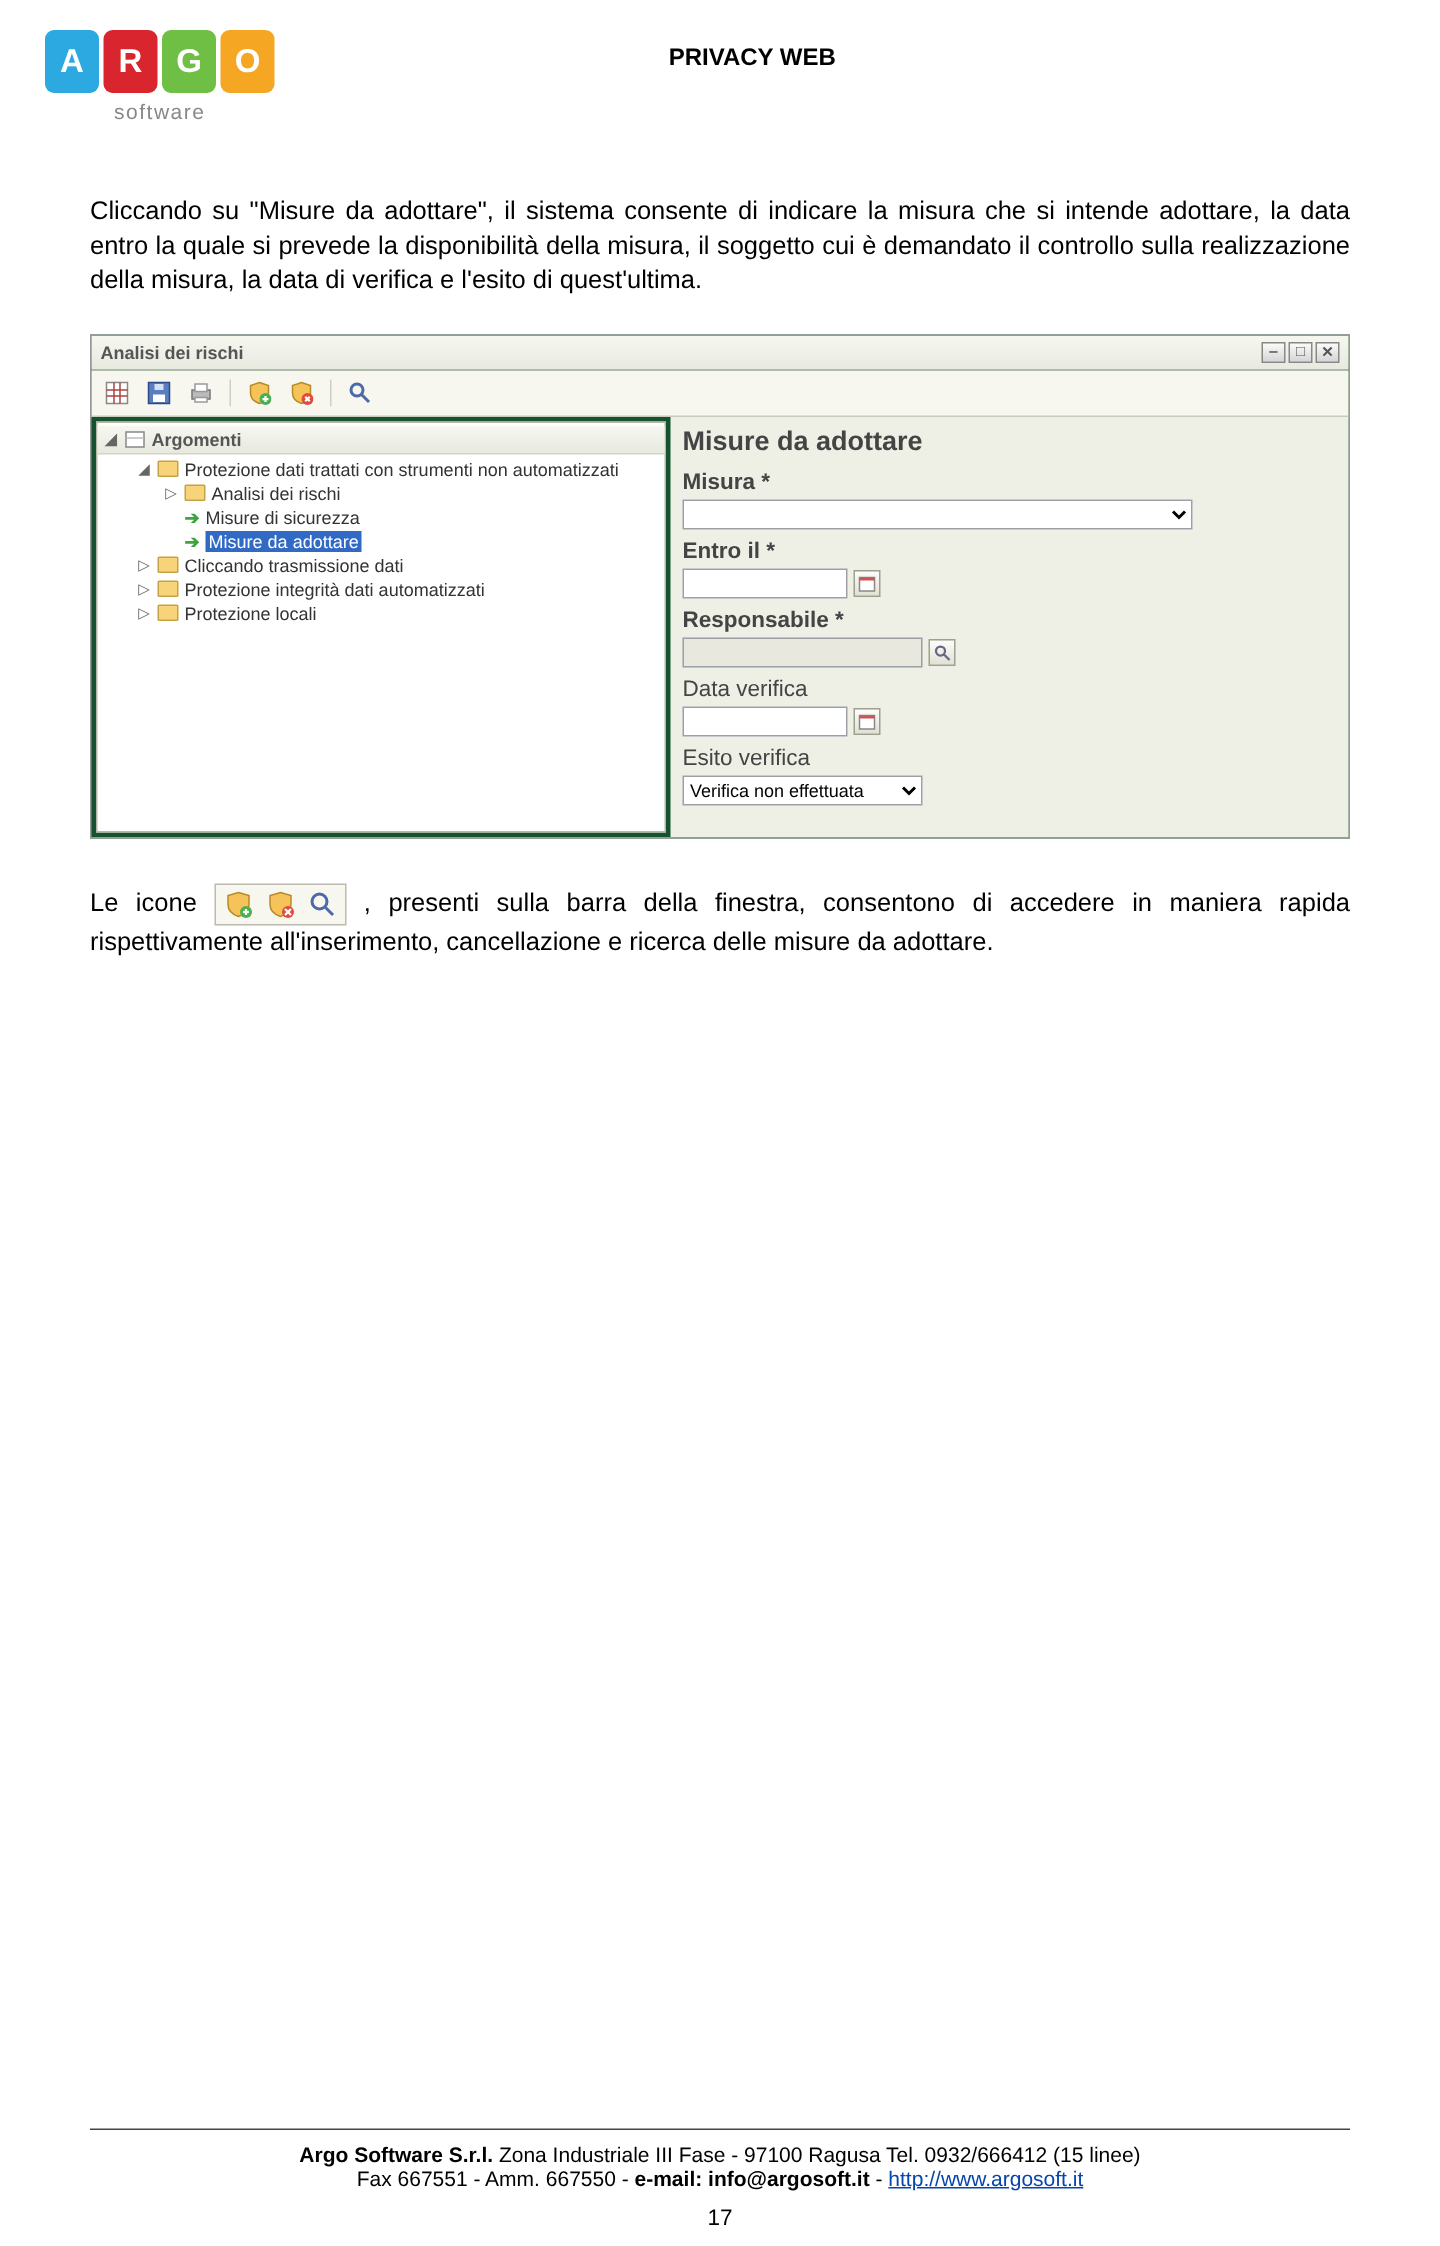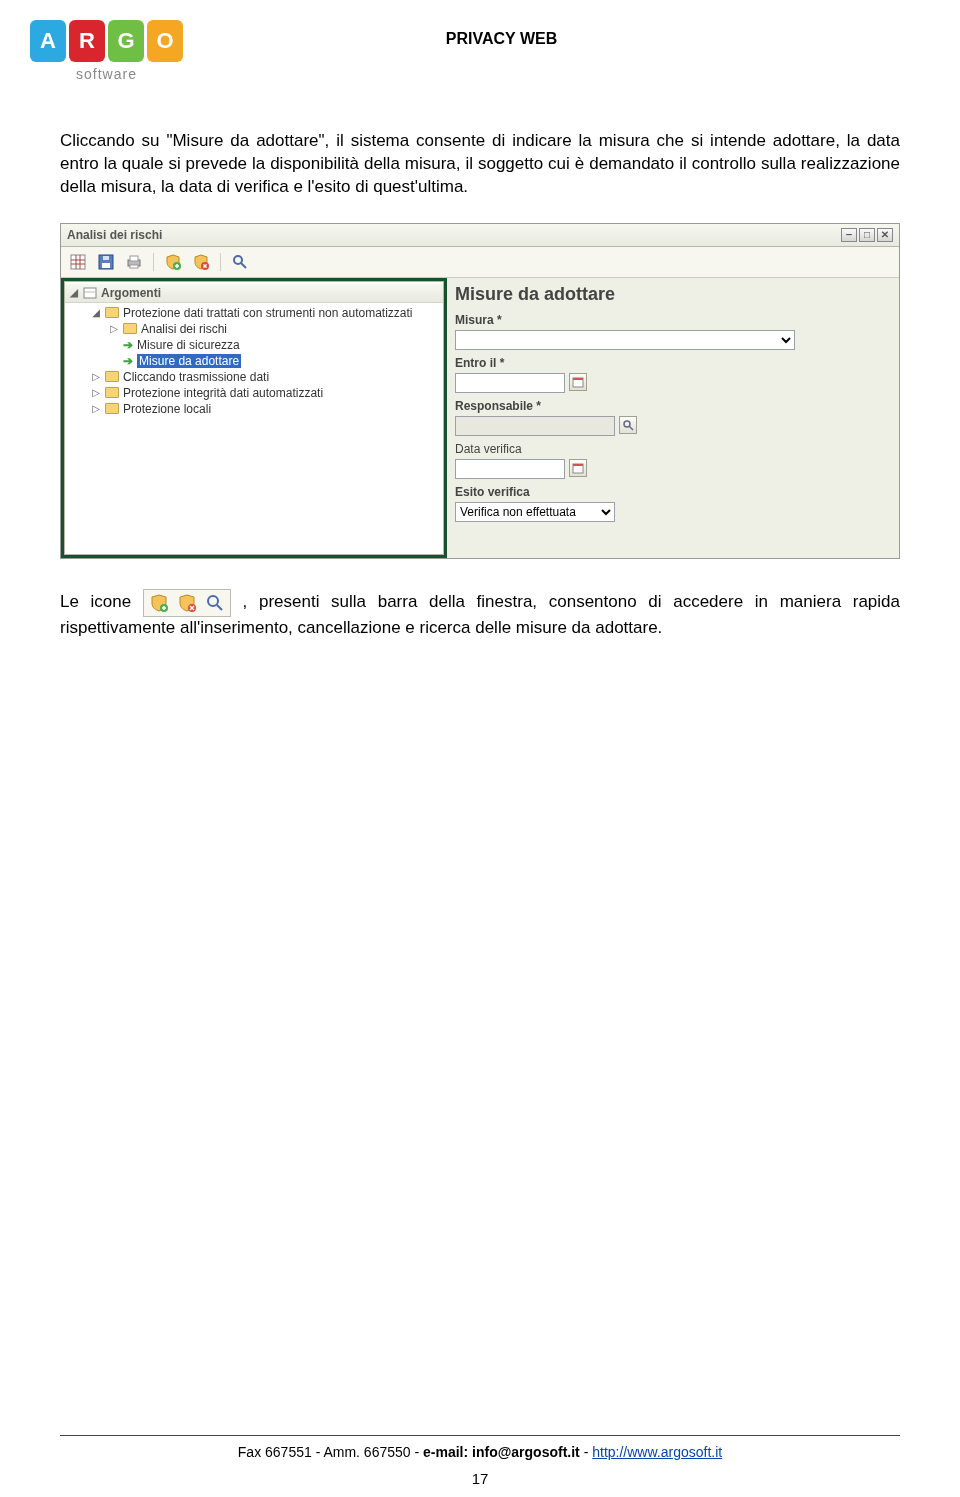--- a/index.html
+++ b/index.html
@@ -90,22 +90,22 @@
   .arrow { font-size: 12px; color: #40a340; font-weight: bold; }
   .exp { width: 10px; font-size: 10px; color: #666; text-align: center; }
   .tree-root-icon { width: 14px; height: 14px; display: inline-block; }
 
   .win-right {
     flex: 1;
     padding: 6px 10px 10px 8px;
     background: #eeefe5;
   }
   .form-title { font-weight: bold; font-size: 18px; color: #444; margin-bottom: 8px; font-family: Arial, sans-serif; }
-  .form-label { font-weight: bold; font-size: 12px; color: #444; margin: 6px 0 3px 0; display: block; }
-  .form-row { display: flex; align-items: flex-start; gap: 4px; }
+  .form-label { font-weight: bold; font-size: 15px; color: #444; margin: 6px 0 3px 0; display: block; }
+  .form-row { display: flex; align-items: center; gap: 4px; }
   .inp {
     border: 1px solid #9aa0a6; background: #fff;
     height: 20px; padding: 1px 3px; font-size: 12px;
   }
   .inp.readonly { background: #e8e8de; }
   .sel { border: 1px solid #9aa0a6; background: #fff; height: 20px; font-size: 12px; }
   .pick {
     width: 18px; height: 18px; border: 1px solid #a0a090;
     background: linear-gradient(#fdfdfb,#e1e1d3);
     display: flex; align-items: center; justify-content: center;
@@ -297,21 +297,21 @@
         <div class="form-row">
           <input class="inp" style="width: 110px;" value="">
           <span class="pick">
             <svg width="12" height="12">
                 <rect x="1" y="2" width="10" height="9" fill="#fff" stroke="#888"></rect>
                 <rect x="1" y="2" width="10" height="2" fill="#c55"></rect>
               </svg>
           </span>
         </div>
 
-        <label class="form-label" style="font-weight:bold">Esito verifica</label>
+        <label class="form-label" style="font-weight:normal">Esito verifica</label>
         <div class="form-row">
           <select class="sel" style="width:160px">
             <option>Verifica non effettuata</option>
           </select>
         </div>
       </div>
     </div>
   </div>
 
   <p class="para2">
@@ -340,18 +340,21 @@
           </svg>
       </span>
     </span>
     <span>, presenti sulla barra della finestra, consentono di accedere in maniera rapida rispettivamente all'inserimento, cancellazione e ricerca delle misure da adottare.</span>
   </p>
 
   <div class="spacer-grow"></div>
 
   <div class="footer">
     <div>
+      <b>Argo Software S.r.l.</b><span> Zona Industriale III Fase - 97100 Ragusa Tel. 0932/666412 (15 linee)</span>
+    </div>
+    <div>
       <span>Fax 667551 - Amm. 667550 - </span><b>e-mail: info@argosoft.it</b><span> - </span><a href="#" class="link">http://www.argosoft.it</a>
     </div>
     <div class="page-num">17</div>
   </div>
 
 </div>
 
 </body></html>

